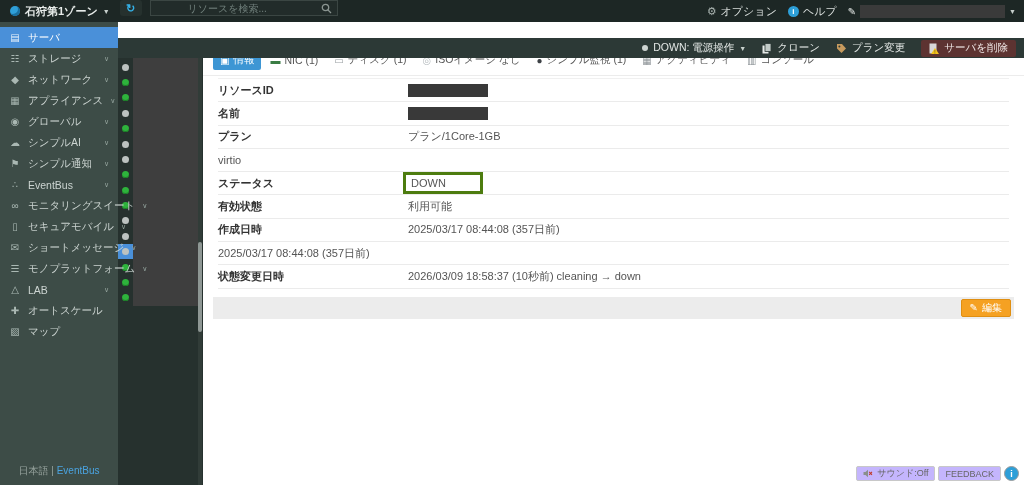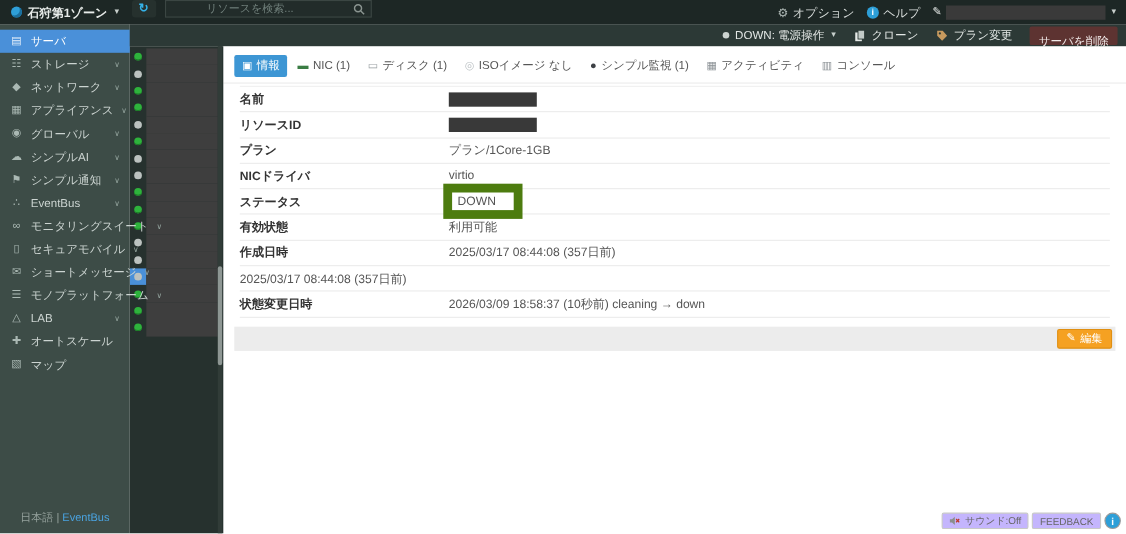--- a/index.html
+++ b/index.html
@@ -16,24 +16,24 @@
   .search-box input { flex:1; background:transparent; border:none; outline:none; color:#aeb8b5; font-size:10px; font-family:inherit;margin-left:32px; }
   .search-box input::placeholder { color:#71807c; }
   .topbar-right { margin-left:auto; display:flex; align-items:center; gap:11px; padding-right:8px; color:#d9dedc; font-size:11px; }
   .tb-item { display:flex; align-items:center; gap:4px; cursor:pointer; }
   .gear-glyph { color:#aab4b1; font-size:11px; }
   .info-circ { width:11px; height:11px; border-radius:50%; background:#2d9fd8; color:#fff; font-size:8px; font-weight:bold; display:inline-flex; align-items:center; justify-content:center; }
   .pencil-glyph { color:#e3e7e5; font-size:10px; }
   .redacted-account { width:145px; height:13px; background:#3a3a3a; display:inline-block; }
 
   
-  .toolbar { position:absolute; top:22px; left:118px; width:906px; height:20px; background:#2c3936; display:flex; align-items:center; justify-content:flex-end; gap:16px; padding-right:8px; color:#e3e7e5; font-size:10.5px; z-index:5; }
+  .toolbar { position:absolute; top:38px; left:118px; width:906px; height:20px; background:#2c3936; display:flex; align-items:center; justify-content:flex-end; gap:16px; padding-right:8px; color:#e3e7e5; font-size:10.5px; z-index:5; }
   .tool-item { display:flex; align-items:center; gap:5px; cursor:pointer; white-space:nowrap; }
   .dot-grey { width:6px; height:6px; border-radius:50%; background:#cdd4d1; display:inline-block; }
-  .delete-btn { background:#5d3331; border-radius:2px; padding:2px 8px; height:17px; display:flex; align-items:center; gap:5px; color:#f1e9e8; cursor:pointer;flex-direction:column; }
+  .delete-btn { background:#5d3331; border-radius:2px; padding:2px 8px; height:17px; display:flex; align-items:center; gap:5px; color:#f1e9e8; cursor:pointer; }
   .mini-svg { display:block; }
 
   
   .sidebar { position:absolute; top:22px; left:0; width:118px; height:463px; background:#3d4c47; z-index:4; }
   .sidebar-items { padding-top:5px; }
   .sidebar-item { height:21px; display:flex; align-items:center; gap:7px; padding:0 9px; color:#ccd4d1; font-size:10.5px; cursor:pointer; white-space:nowrap; }
   .sidebar-item .s-icon { width:12px; text-align:center; font-size:10px; color:#aab8b3; flex:0 0 12px; }
   .sidebar-item .chev { margin-left:auto; font-size:7px; color:#93a39d; }
   .sidebar-item.selected { background:#4a90d9; color:#fff; }
   .sidebar-item.selected .s-icon { color:#e9f2fb; }
@@ -63,21 +63,21 @@
   .t-icon.info-icon { color:#fff; } .t-icon.nic-icon { color:#3a7d44; }
   .t-icon.disk-icon { color:#9aa0a3; } .t-icon.iso-icon { color:#b9bfc2; }
   .t-icon.simple-monitor-icon { color:#3d4145; } .t-icon.activity-icon { color:#8a9094; }
   .t-icon.console-icon { color:#8a9094; }
 
   .info-table { margin:2px 15px 0 15px; border-top:1px solid #f0f0f0; }
   .info-row { display:flex; align-items:center; height:23.3px; border-bottom:1px solid #ebebeb; }
   .info-label { width:190px; flex:0 0 190px; font-weight:bold; font-size:11px; color:#333; }
   .info-value { font-size:11px; color:#555; display:flex; align-items:center; }
   .redacted-value { width:80px; height:13px; background:#393939; display:inline-block; }
-  .status-annotation { border:8px solid #4d7c0f; padding:2px 16px 2px 5px; margin-left:-5px; }
+  .status-annotation { border:3px solid #4d7c0f; padding:2px 34px 2px 5px; margin-left:-5px; }
 
   .edit-bar { margin:8px 10px 0 10px; height:22px; background:#ececec; display:flex; align-items:center; justify-content:flex-end; padding-right:3px; }
   .edit-btn { background:#f5a122; border:1px solid #e08f12; border-radius:2px; color:#fff; font-size:10px; display:flex; align-items:center; gap:4px; padding:2px 8px; height:18px; cursor:pointer; font-family:inherit; }
 
   
   .bottom-widgets { position:absolute; right:5px; bottom:4px; display:flex; align-items:center; gap:3px; z-index:7; }
   .chip { background:#c4b5fd; border:1px solid #c8c8c8; border-radius:2px; color:#666; font-size:9px; padding:2px 6px; height:15px; display:flex; align-items:center; gap:4px; cursor:pointer; font-family:inherit; }
   .info-round-btn { width:15px; height:15px; border-radius:50%; background:#2d9fd8; border:1px solid #9a9a9a; color:#fff; font-size:9px; font-weight:bold; display:flex; align-items:center; justify-content:center; cursor:pointer; }
 </style>
 </head>
@@ -362,37 +362,36 @@
         <span class="t-icon activity-icon">▦</span>
         <span>アクティビティ</span>
       </div>
       <div class="tab">
         <span class="t-icon console-icon">▥</span>
         <span>コンソール</span>
       </div>
     </div>
   <div class="info-table" id="info-table">
       <div class="info-row">
+        <div class="info-label">リソースID</div>
+        <div class="info-value">
+          <span class="redacted-value"></span>
+        </div>
+      </div>
+      <div class="info-row">
         <div class="info-label">名前</div>
         <div class="info-value">
           <span class="redacted-value"></span>
         </div>
       </div>
       <div class="info-row">
-        <div class="info-label">リソースID</div>
-        <div class="info-value">
-          <span class="redacted-value"></span>
-        </div>
-      </div>
-      <div class="info-row">
         <div class="info-label">プラン</div>
         <div class="info-value">プラン/1Core-1GB</div>
       </div>
       <div class="info-row">
-        <div class="info-label">NICドライバ</div>
         <div class="info-value">virtio</div>
       </div>
       <div class="info-row">
         <div class="info-label">ステータス</div>
         <div class="info-value">
           <span class="status-annotation">DOWN</span>
         </div>
       </div>
       <div class="info-row">
         <div class="info-label">有効状態</div>

